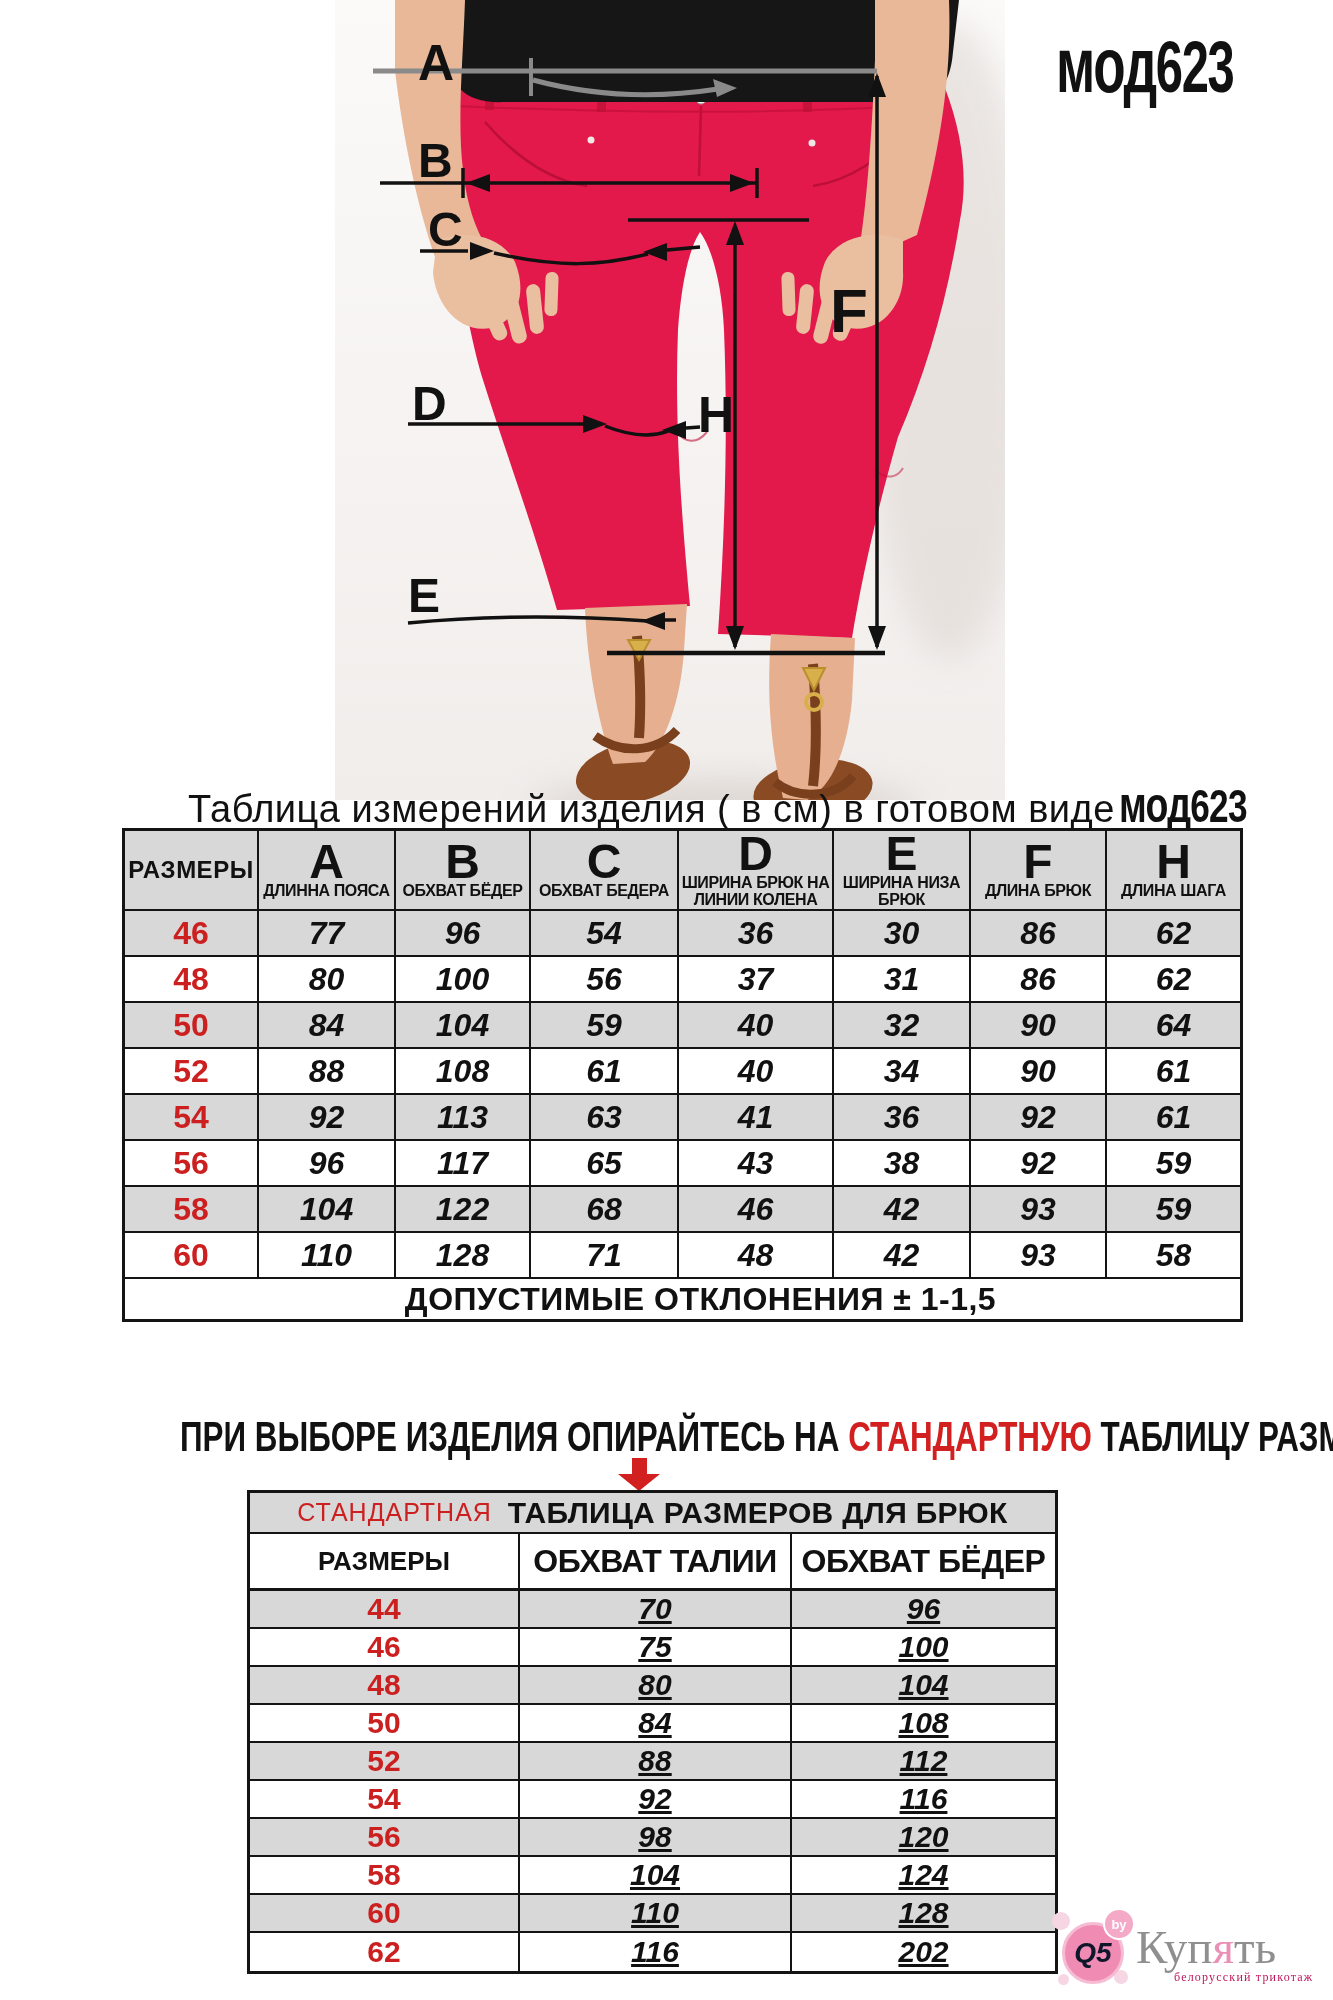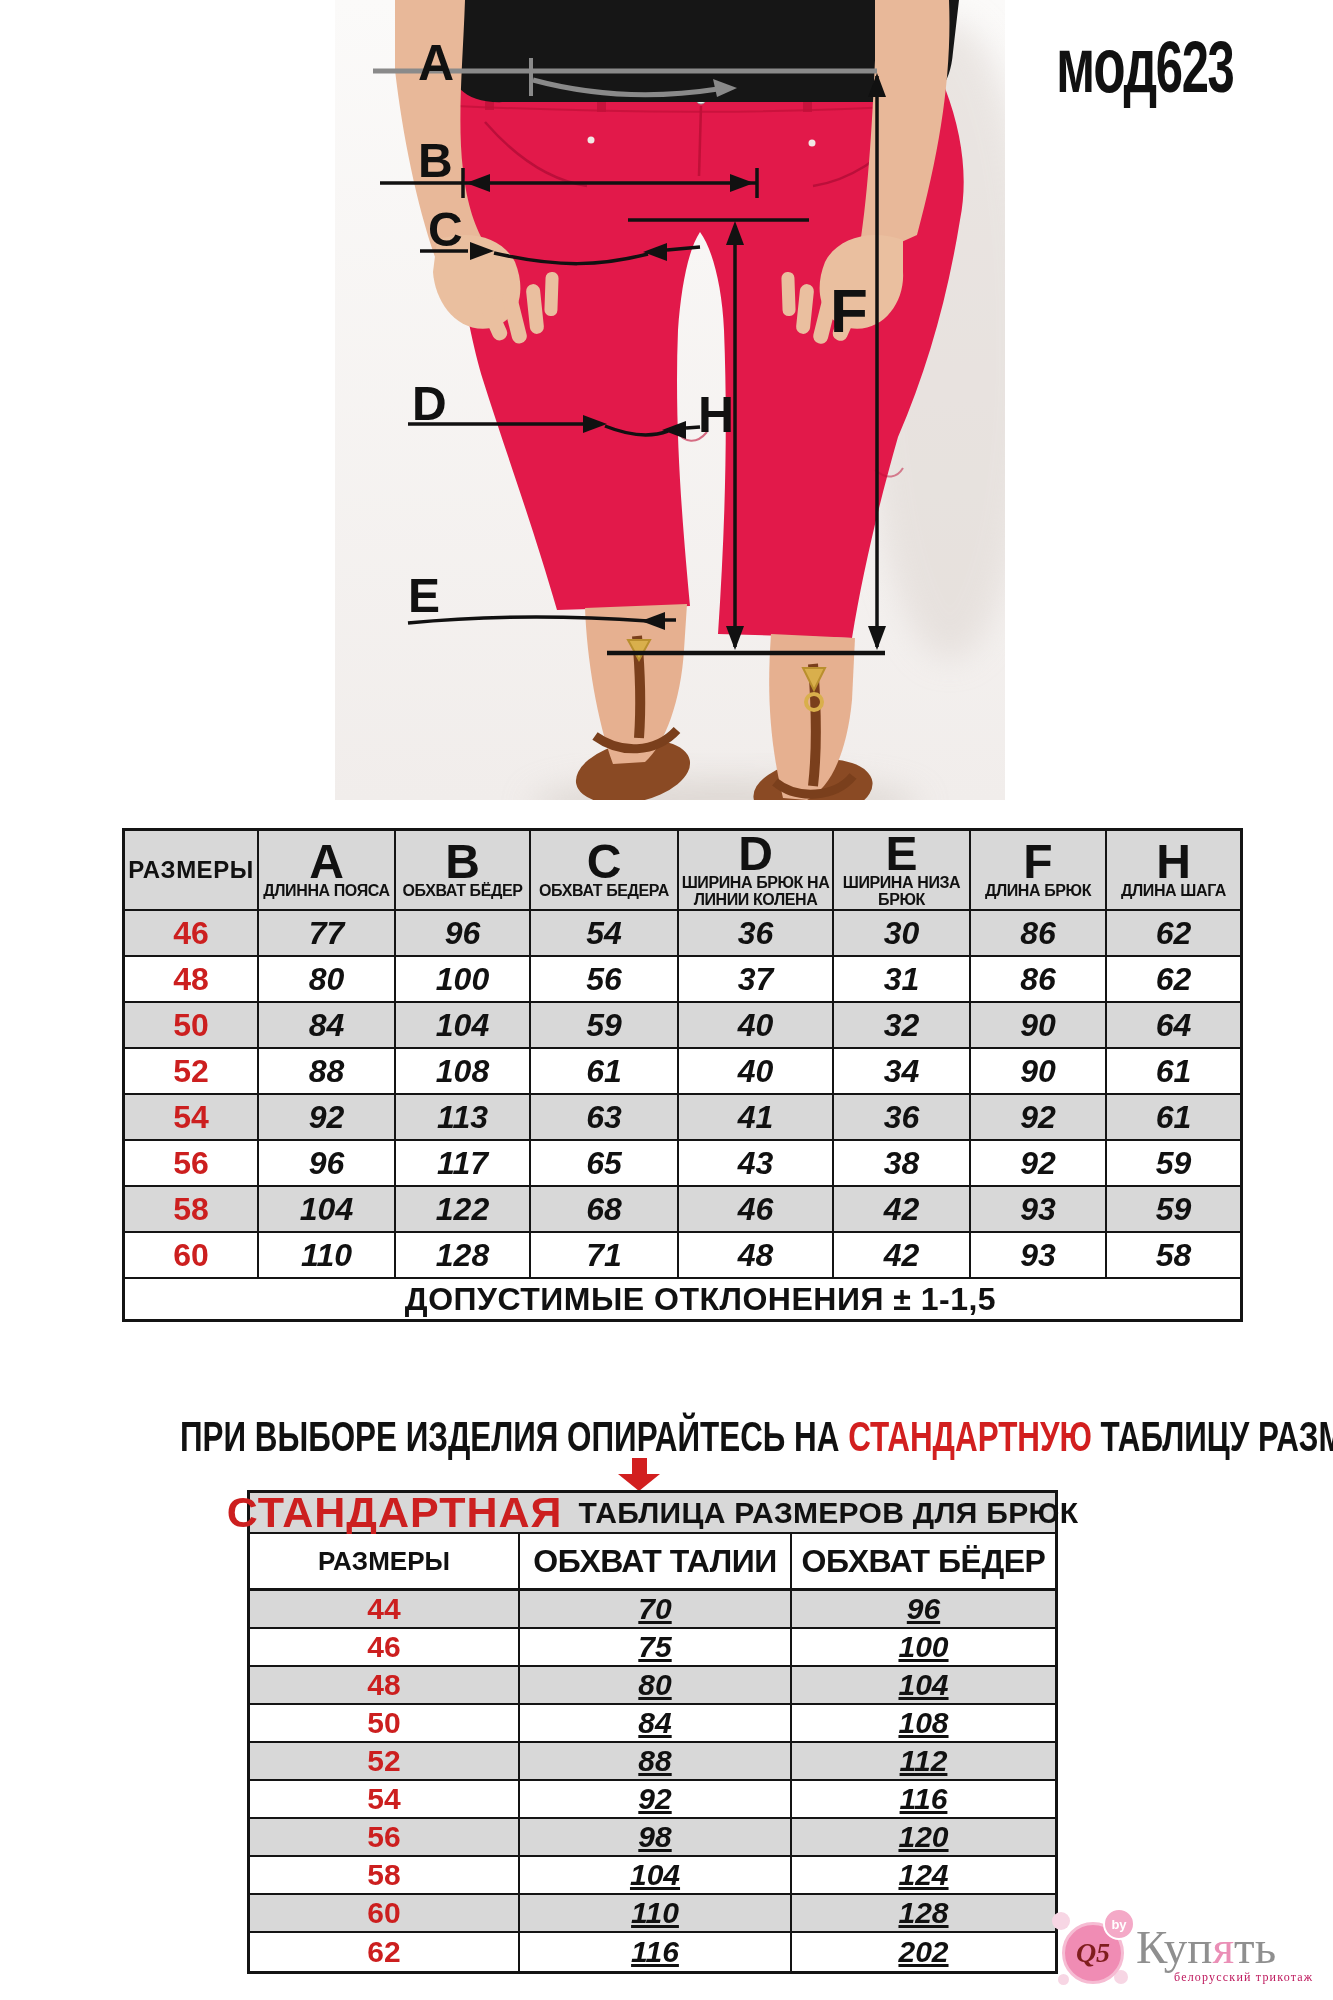--- a/index.html
+++ b/index.html
@@ -47,34 +47,34 @@
   .dl-arrow .stem{width:15px;height:16px;background:#d21f1f;margin:0 auto;}
   .dl-arrow .tri{width:0;height:0;border-left:21px solid transparent;
                  border-right:21px solid transparent;border-top:17px solid #d21f1f;}
   
   .table2{position:absolute;left:247px;top:1490px;width:811px;border:3px solid #141414;
           box-sizing:border-box;background:#fff;}
   .t2-grid{display:grid;grid-template-columns:270px 272px 263px;
            grid-template-rows:41px 57px repeat(10,38px);}
   .t2-title{grid-column:1/-1;background:#d8d8d8;border-bottom:2px solid #141414;display:flex;
             align-items:center;justify-content:center;white-space:nowrap;}
-  .t2-red{color:#cc1f1f;font-weight:bold;font-size:43px;letter-spacing:1px;}
+  .t2-red{color:#cc1f1f;font-weight:normal;font-size:25px;letter-spacing:1px;}
   .t2-rest{font-weight:bold;font-size:30px;margin-left:16px;letter-spacing:.3px;}
   .t2-hdr{background:#fff;font-weight:bold;border-bottom:3px solid #141414;}
   .t2-hdr.szh{font-size:26px;}
   .t2-hdr.big{font-size:32px;letter-spacing:-.5px;}
   .size2{color:#cc1f1f;font-weight:bold;font-size:30px;}
   .val2{font-weight:bold;font-style:italic;font-size:30px;text-decoration:underline;}
   
   .logo{position:absolute;left:1056px;top:1906px;width:277px;height:92px;}
   .halo{position:absolute;border-radius:50%;background:#f7d6e4;}
   .logo-badge{position:absolute;left:6px;top:16px;width:56px;height:56px;border-radius:50%;
-              background:#f08cb4;border:3px solid #f6bcd3;color:#7f1d1d;font-size:28px;font-weight:bold;
+              background:#f08cb4;border:3px solid #f6bcd3;color:#0f172a;font-size:28px;font-weight:bold;
               font-style:italic;display:flex;align-items:center;justify-content:center;
-              font-family:Liberation Serif, serif;}
+              font-family:Liberation Sans, sans-serif;}
   .logo-by{position:absolute;left:47px;top:2px;width:28px;height:28px;border-radius:50%;
            background:#f4a9c7;border:2px solid #fff;color:#fff;font-size:13px;font-weight:bold;
            display:flex;align-items:center;justify-content:center;}
   .logo-name{position:absolute;left:80px;top:14px;font-size:47px;color:#8f8f8f;
              font-family:"Liberation Serif",serif;white-space:nowrap;}
   .logo-name .pink{color:#ea8fb6;}
   .logo-tagline{position:absolute;left:118px;top:64px;font-size:12px;color:#be185d;
                 letter-spacing:1.2px;white-space:nowrap;font-family:"Liberation Serif",serif;}
 </style>
 </head>
@@ -189,20 +189,23 @@
     <text class="ml" x="412" y="420" font-size="48">D</text>
     <text class="ml" x="408" y="612" font-size="48">E</text>
     <text class="ml" x="830" y="332" font-size="62">F</text>
     <text class="ml" x="698" y="432" font-size="50">H</text>
   </svg>
 
   <div class="model-top">
     <span class="mp">мод</span><span class="mn">623</span>
   </div>
 
+  <div class="t1-title">
+    <span>Таблица  измерений изделия ( в см) в готовом виде</span><span class="t1-model"><span>мод</span><span class="n">623</span></span>
+  </div>
 
   <div class="table1">
     <div class="t1-grid" id="t1-grid">
       <div class="c hdr szhdr">РАЗМЕРЫ</div>
       <div class="c hdr">
           <div class="letter">A</div>
           <div class="colname">ДЛИННА ПОЯСА</div>
         </div>
       <div class="c hdr">
           <div class="letter">B</div>

